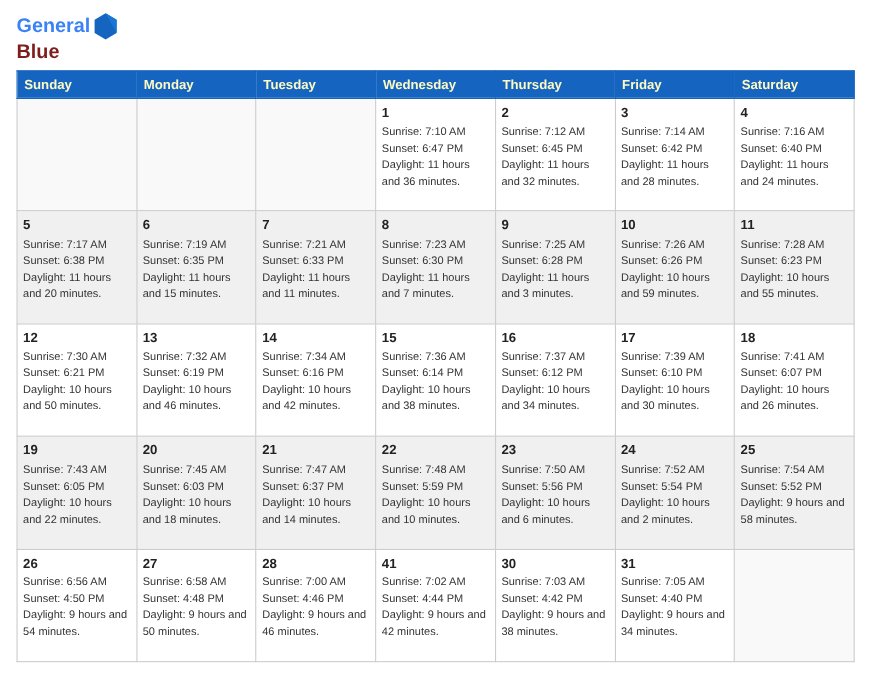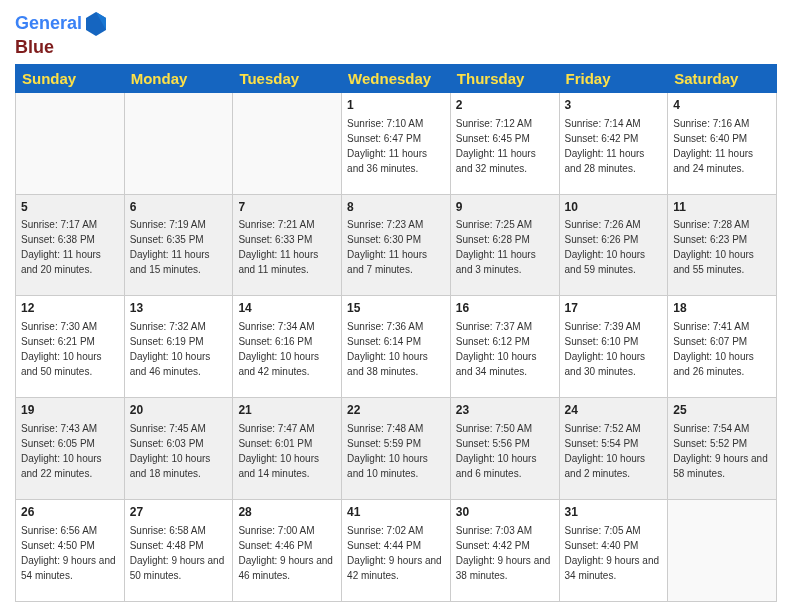--- a/index.html
+++ b/index.html
@@ -54,24 +54,24 @@
     }
     .calendar {
       flex: 1;
       border: 1px solid #ccc;
       border-collapse: collapse;
       width: 100%;
       table-layout: fixed;
     }
     .calendar th {
       background-color: #1565c0;
-      color: #fde047;
+      color: #fef9c3;
       text-align: left;
       padding: 5px 6px;
-      font-size: 15px;
+      font-size: 12px;
       font-weight: bold;
       border: 1px solid #1565c0;
     }
     .calendar td {
       border: 1px solid #ccc;
       vertical-align: top;
       padding: 4px 5px;
       font-size: 9.5px;
       color: #222;
       line-height: 1.4;
@@ -257,21 +257,21 @@
           </td>
           <td>
             <span class="day-num">20</span>
             <div class="day-info" style="white-space: pre-line;">Sunrise: 7:45 AM
 Sunset: 6:03 PM
 Daylight: 10 hours and 18 minutes.</div>
           </td>
           <td>
             <span class="day-num">21</span>
             <div class="day-info" style="white-space: pre-line;">Sunrise: 7:47 AM
-Sunset: 6:01 PM
+Sunset: 6:37 PM
 Daylight: 10 hours and 14 minutes.</div>
           </td>
           <td>
             <span class="day-num">22</span>
             <div class="day-info" style="white-space: pre-line;">Sunrise: 7:48 AM
 Sunset: 5:59 PM
 Daylight: 10 hours and 10 minutes.</div>
           </td>
           <td>
             <span class="day-num">23</span>

